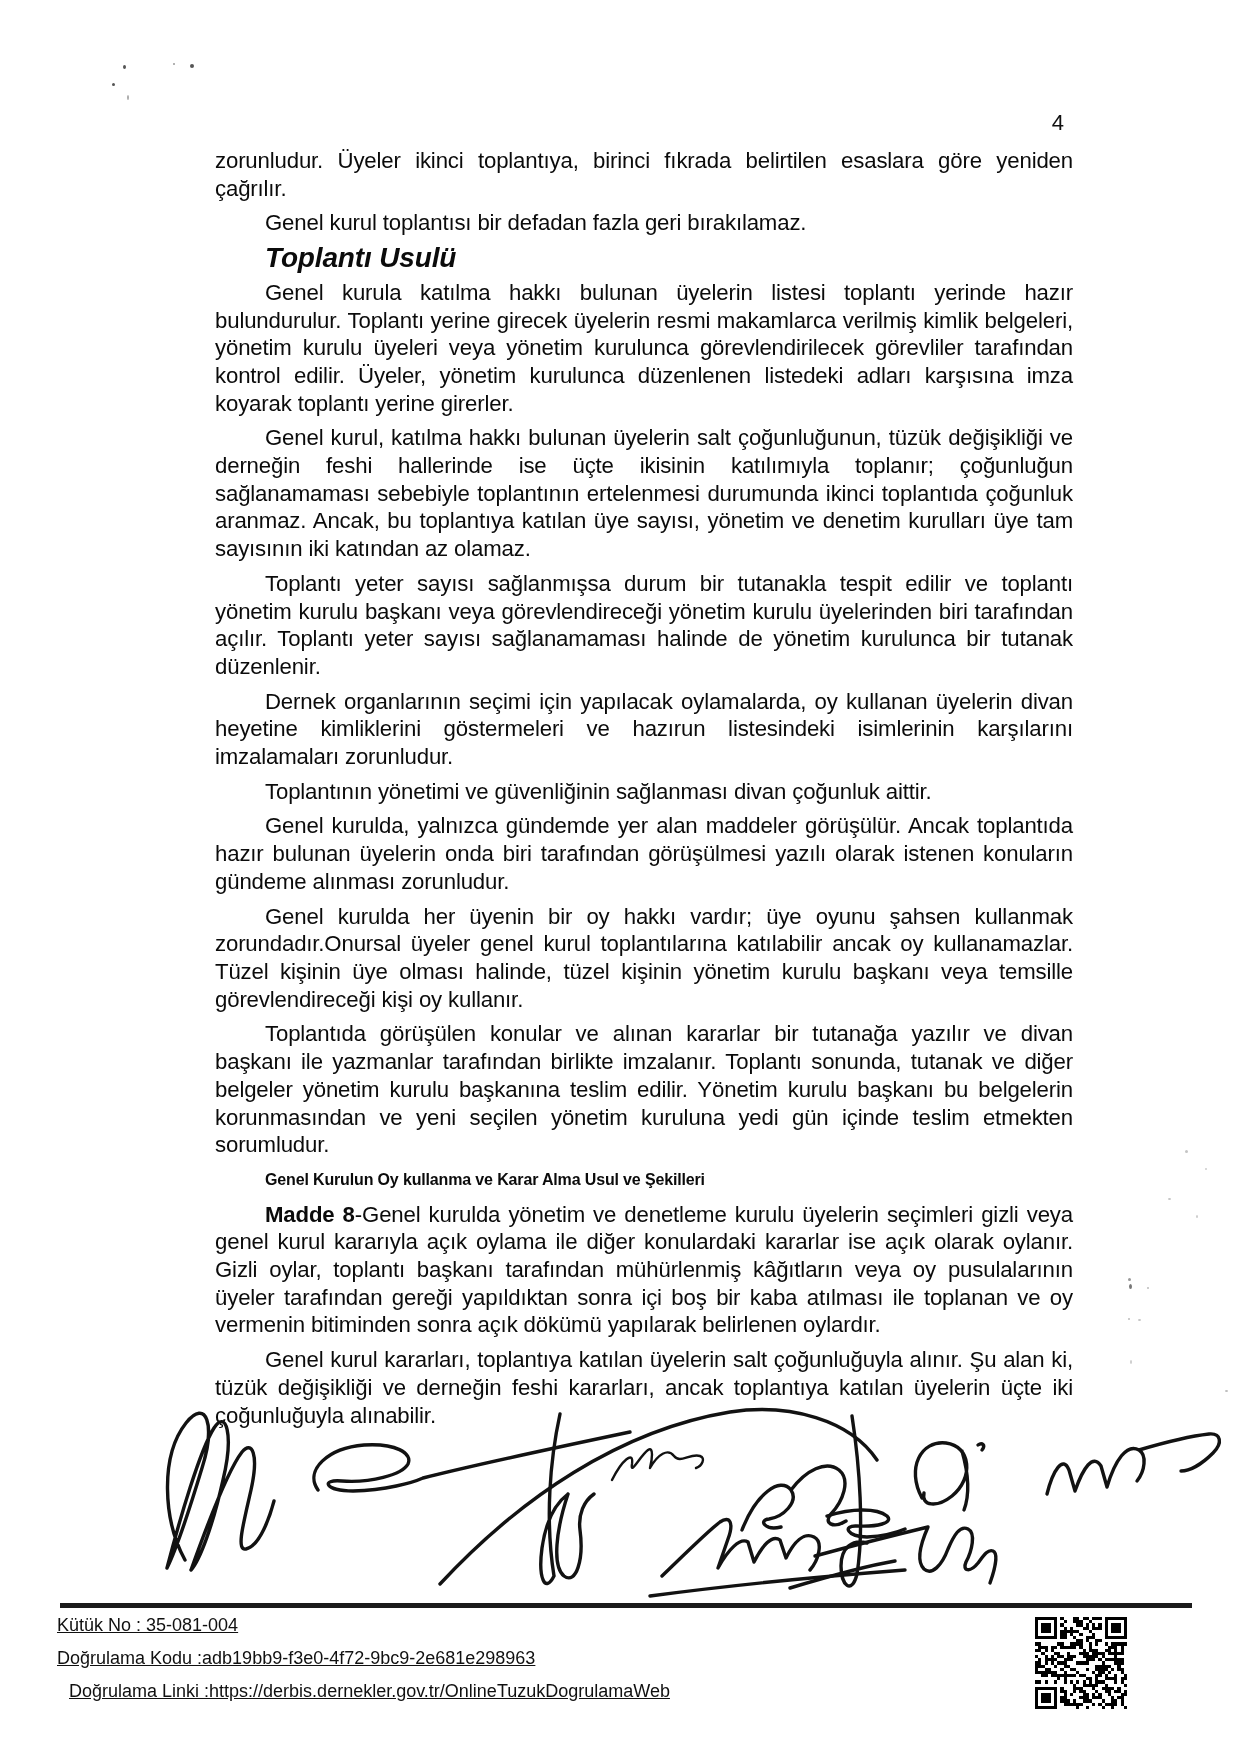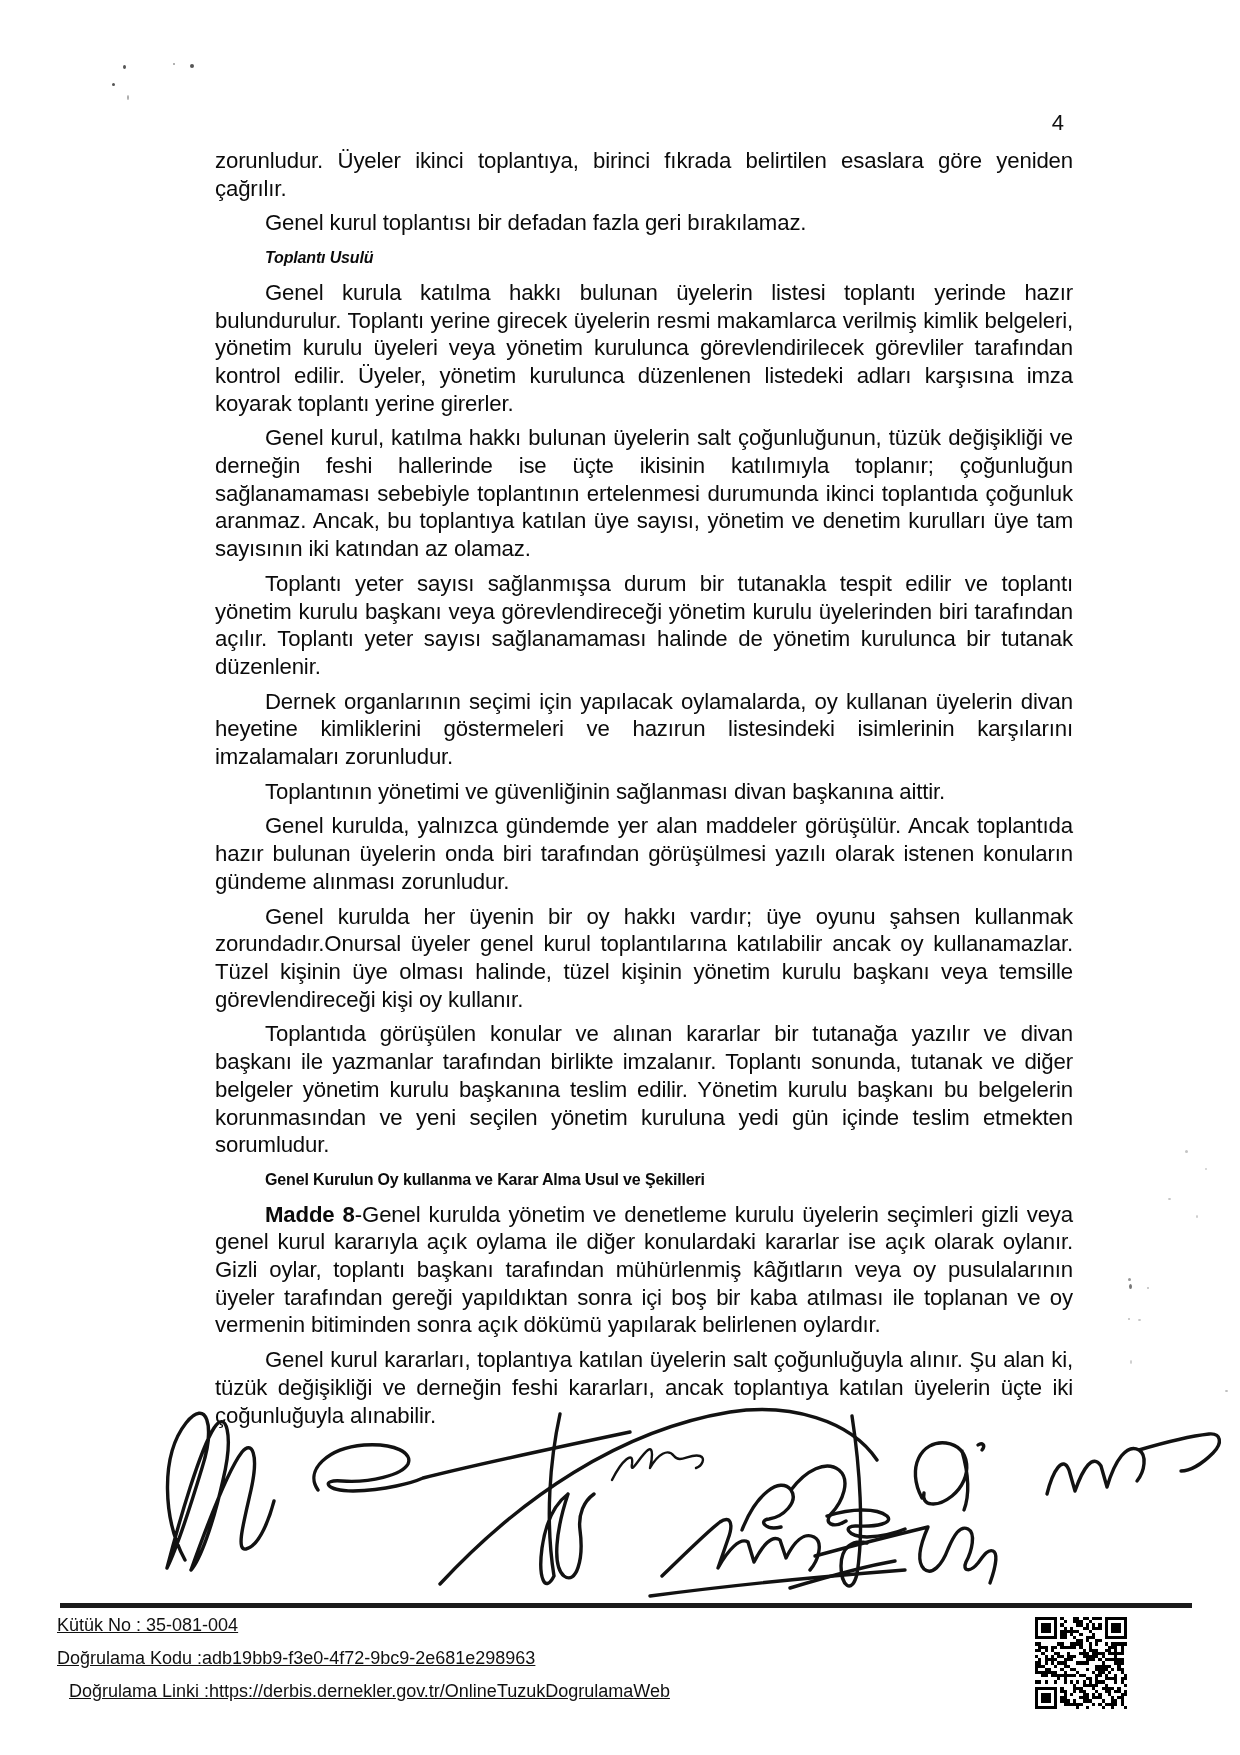--- a/index.html
+++ b/index.html
@@ -19,21 +19,21 @@
     position:absolute;left:208px;top:140px;width:872px;
     font-size:22.2px;line-height:27.7px;
     text-align:justify;
     letter-spacing:-0.15px;
   }
   .body-text p{margin:7px;text-indent:50px;}
   .body-text p.cont{text-indent:0;}
   .h1{
     margin:9px 0 0 0;text-indent:50px;
     font-weight:bold;font-style:italic;
-    font-size:16px;
+    font-size:28px;
   }
   .h2{
     margin:17px 0 0 0;text-indent:50px;
     font-weight:bold;font-size:16px;
   }
   .b{font-weight:bold;}
   .sig-svg{position:absolute;left:90px;top:1398px;}
   .sig-svg path{fill:none;stroke:#121212;stroke-width:3.4;stroke-linecap:round;stroke-linejoin:round;}
   .sig-svg path.thin{stroke-width:2.4;}
   .footer-divider{
@@ -73,21 +73,21 @@
   <div class="page-number">4</div>
 
   <div class="body-text">
     <p class="cont">zorunludur. Üyeler ikinci toplantıya, birinci fıkrada belirtilen esaslara göre yeniden çağrılır.</p>
     <p>Genel kurul toplantısı bir defadan fazla geri bırakılamaz.</p>
     <p class="h1">Toplantı Usulü</p>
     <p>Genel kurula katılma hakkı bulunan üyelerin listesi toplantı yerinde hazır bulundurulur. Toplantı yerine girecek üyelerin resmi makamlarca verilmiş kimlik belgeleri, yönetim kurulu üyeleri veya yönetim kurulunca görevlendirilecek görevliler tarafından kontrol edilir. Üyeler, yönetim kurulunca düzenlenen listedeki adları karşısına imza koyarak toplantı yerine girerler.</p>
     <p>Genel kurul, katılma hakkı bulunan üyelerin salt çoğunluğunun, tüzük değişikliği ve derneğin feshi hallerinde ise üçte ikisinin katılımıyla toplanır; çoğunluğun sağlanamaması sebebiyle toplantının ertelenmesi durumunda ikinci toplantıda çoğunluk aranmaz. Ancak, bu toplantıya katılan üye sayısı, yönetim ve denetim kurulları üye tam sayısının iki katından az olamaz.</p>
     <p>Toplantı yeter sayısı sağlanmışsa durum bir tutanakla tespit edilir ve toplantı yönetim kurulu başkanı veya görevlendireceği yönetim kurulu üyelerinden biri tarafından açılır. Toplantı yeter sayısı sağlanamaması halinde de yönetim kurulunca bir tutanak düzenlenir.</p>
     <p>Dernek organlarının seçimi için yapılacak oylamalarda, oy kullanan üyelerin divan heyetine kimliklerini göstermeleri ve hazırun listesindeki isimlerinin karşılarını imzalamaları zorunludur.</p>
-    <p>Toplantının yönetimi ve güvenliğinin sağlanması divan başkanına aittir.</p>
+    <p>Toplantının yönetimi ve güvenliğinin sağlanması divan çoğunluk aittir.</p>
     <p>Genel kurulda, yalnızca gündemde yer alan maddeler görüşülür. Ancak toplantıda hazır bulunan üyelerin onda biri tarafından görüşülmesi yazılı olarak istenen konuların gündeme alınması zorunludur.</p>
     <p>Genel kurulda her üyenin bir oy hakkı vardır; üye oyunu şahsen kullanmak zorundadır.Onursal üyeler genel kurul toplantılarına katılabilir ancak oy kullanamazlar. Tüzel kişinin üye olması halinde, tüzel kişinin yönetim kurulu başkanı veya temsille görevlendireceği kişi oy kullanır.</p>
     <p>Toplantıda görüşülen konular ve alınan kararlar bir tutanağa yazılır ve divan başkanı ile yazmanlar tarafından birlikte imzalanır. Toplantı sonunda, tutanak ve diğer belgeler yönetim kurulu başkanına teslim edilir. Yönetim kurulu başkanı bu belgelerin korunmasından ve yeni seçilen yönetim kuruluna yedi gün içinde teslim etmekten sorumludur.</p>
     <p class="h2">Genel Kurulun Oy kullanma ve Karar Alma Usul ve Şekilleri</p>
     <p><span class="b">Madde 8</span><span>-Genel kurulda yönetim ve denetleme kurulu üyelerin seçimleri gizli veya genel kurul kararıyla açık oylama ile diğer konulardaki kararlar ise açık olarak oylanır. Gizli oylar, toplantı başkanı tarafından mühürlenmiş kâğıtların veya oy pusulalarının üyeler tarafından gereği yapıldıktan sonra içi boş bir kaba atılması ile toplanan ve oy vermenin bitiminden sonra açık dökümü yapılarak belirlenen oylardır.</span></p>
     <p>Genel kurul kararları, toplantıya katılan üyelerin salt çoğunluğuyla alınır. Şu alan ki, tüzük değişikliği ve derneğin feshi kararları, ancak toplantıya katılan üyelerin üçte iki çoğunluğuyla alınabilir.</p>
   </div>
 
   <svg class="sig-svg" width="1150" height="205" viewBox="0 0 1150 205">
 

